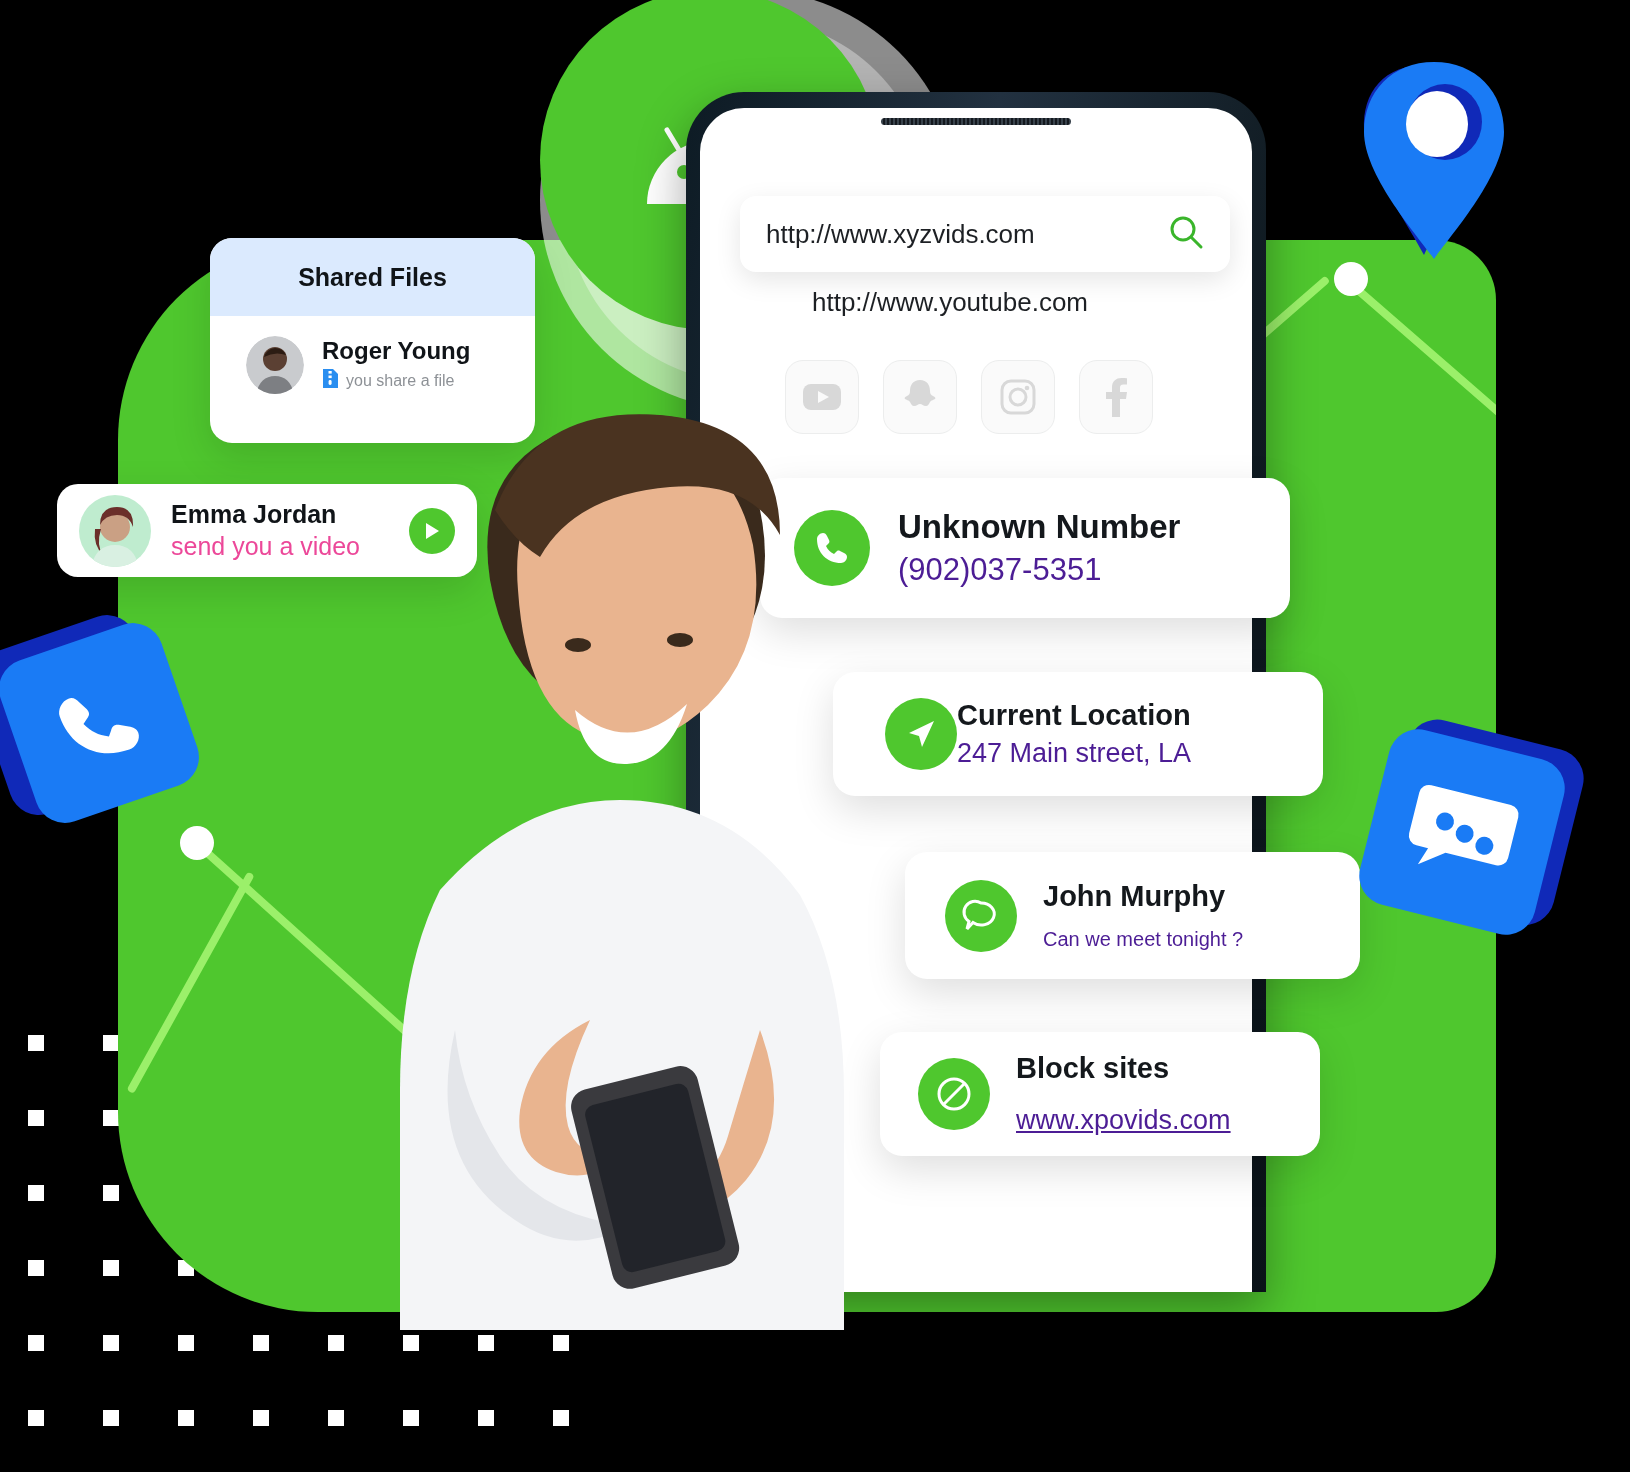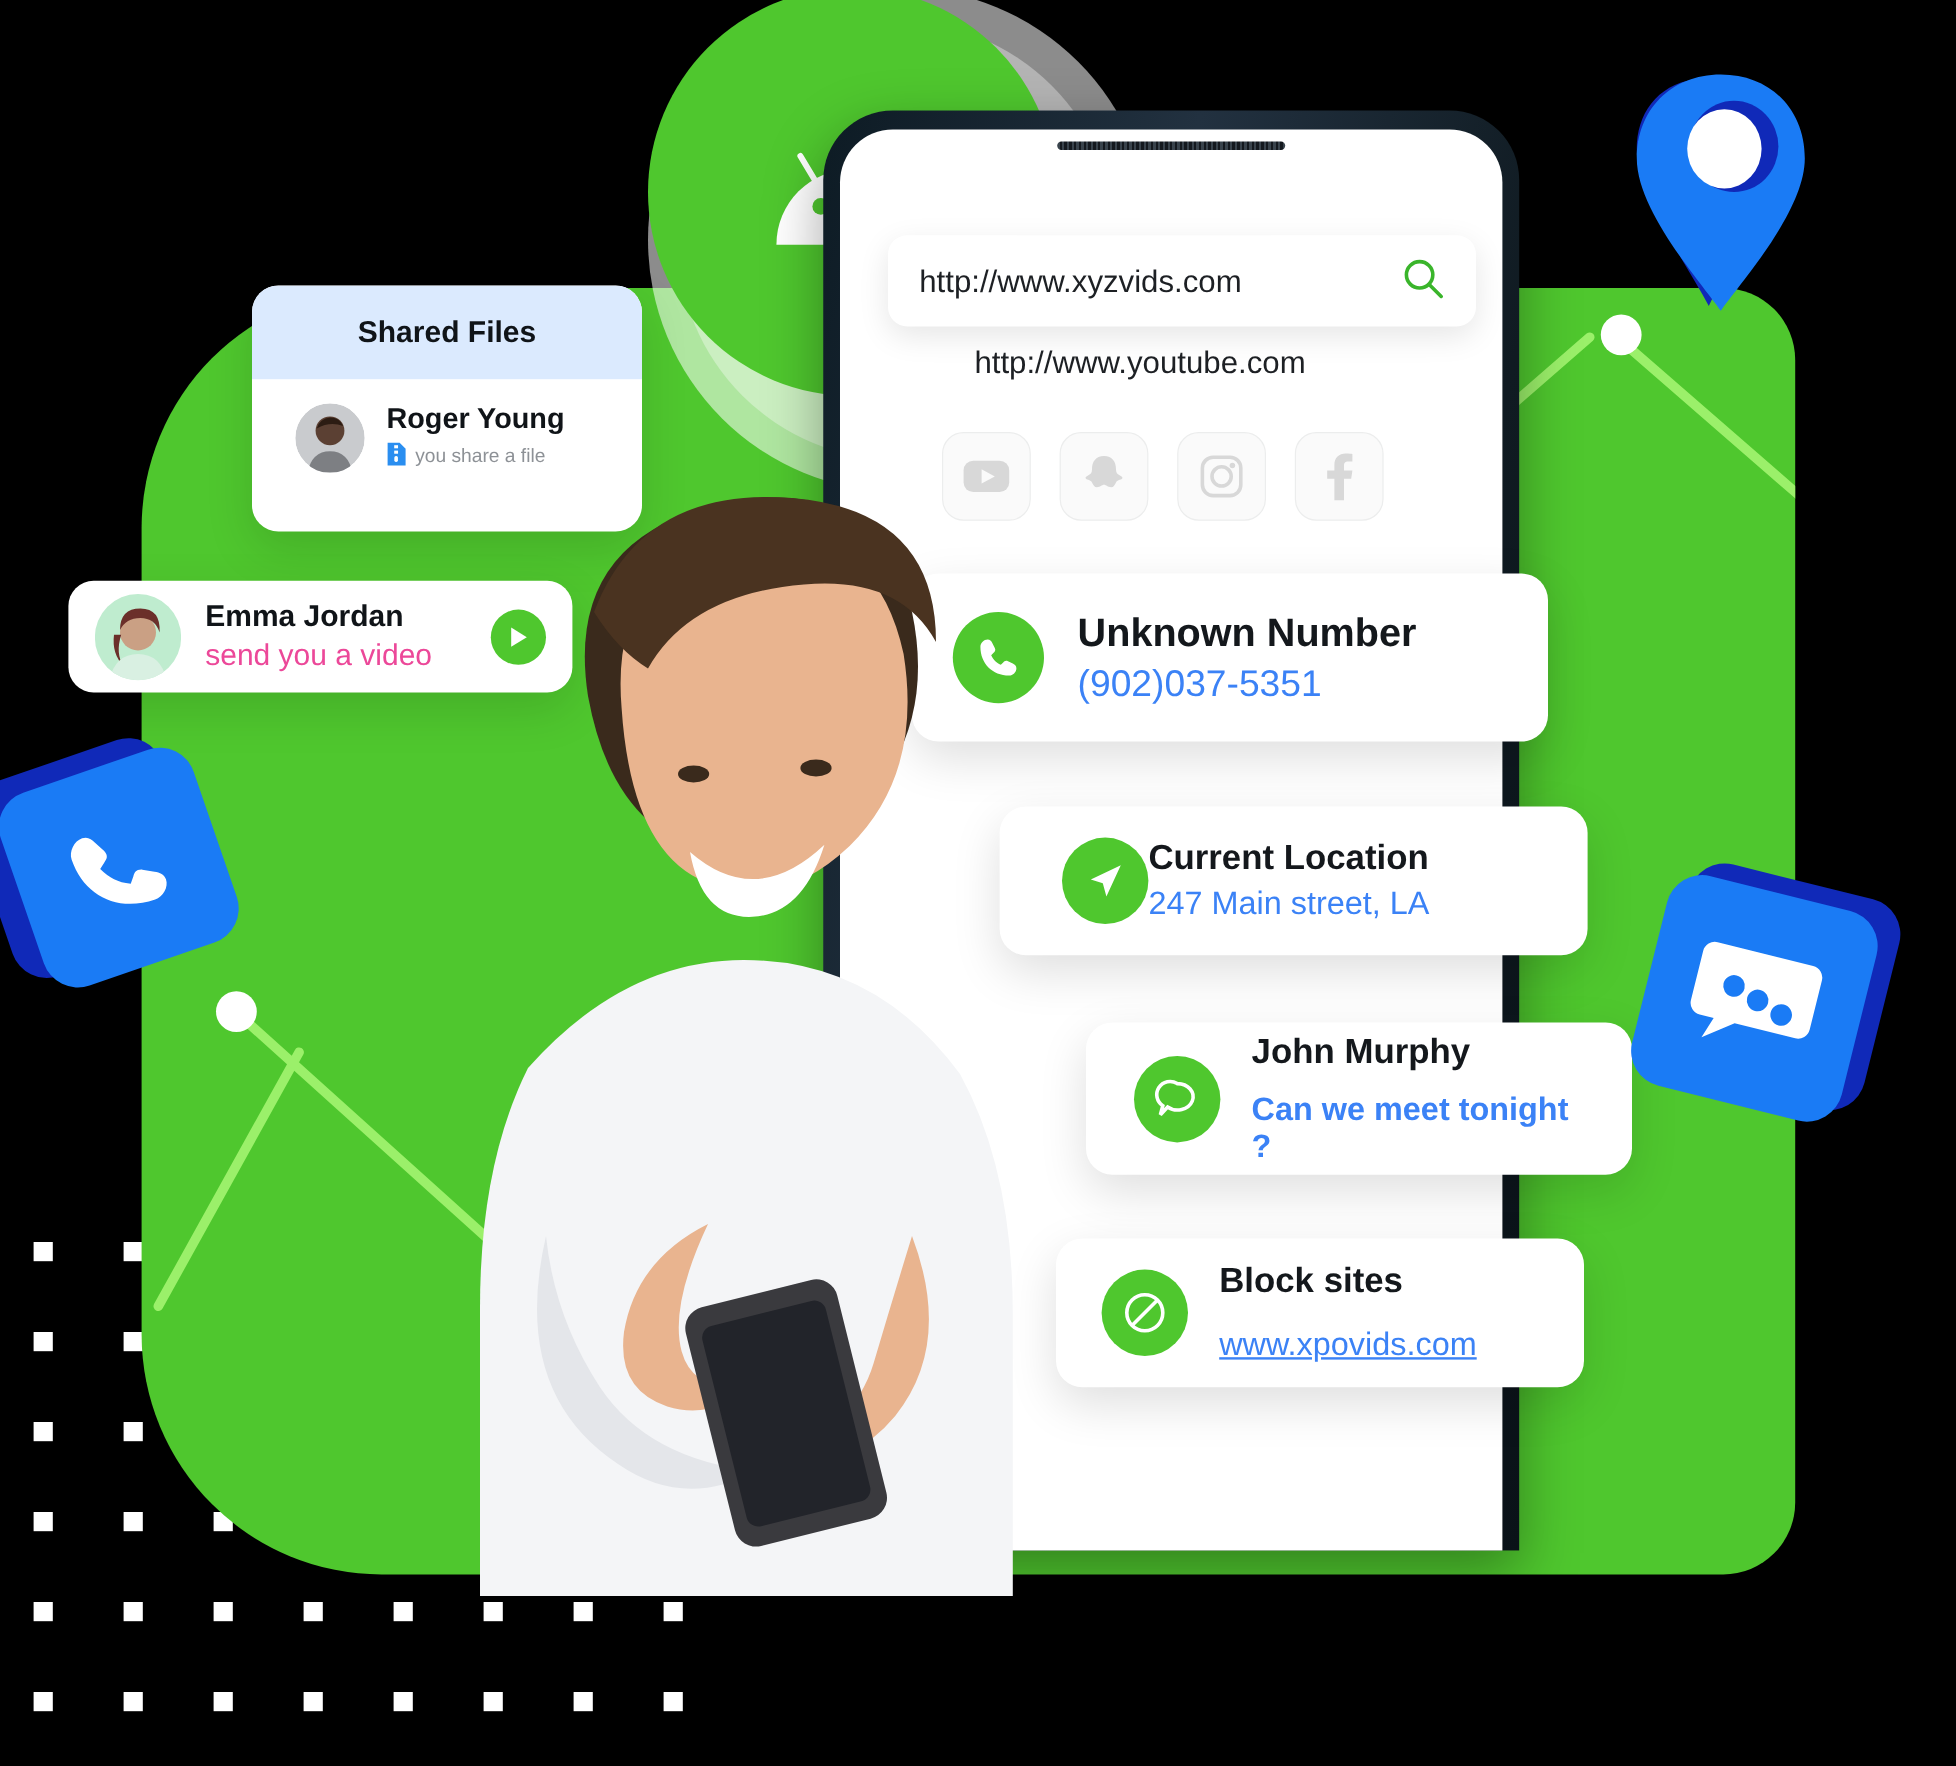--- a/index.html
+++ b/index.html
@@ -46,21 +46,21 @@
   
   .socials{position:absolute;left:785px;top:360px;display:flex;gap:24px;z-index:9;}
   .sbtn{width:72px;height:72px;border-radius:18px;border:1.5px solid #eceded;background:#fafafa;
       display:flex;align-items:center;justify-content:center;}
 
   
   .card{position:absolute;background:#fff;border-radius:22px;
       box-shadow:0 14px 40px rgba(0,0,0,.13);z-index:12;}
   .ic{border-radius:50%;background:#4FC72E;display:flex;align-items:center;justify-content:center;flex:0 0 auto;}
   .c-title{font-weight:bold;color:#14181c;}
-  .c-sub{color:#3b82f6;}
+  .c-sub{color:#4c1d95;}
 
   .shared{left:210px;top:238px;width:325px;height:205px;overflow:hidden;}
   .shared-hd{height:78px;background:#dbeafe;display:flex;align-items:center;justify-content:center;
       font-size:25px;font-weight:bold;color:#101418;}
   .shared-bd{display:flex;align-items:center;gap:18px;padding:20px 0 0 36px;}
   .av{width:58px;height:58px;border-radius:50%;overflow:hidden;flex:0 0 auto;}
   .nm{font-size:24px;font-weight:bold;color:#101418;line-height:1.15;}
   .sb{font-size:16px;color:#8d9196;display:flex;align-items:center;gap:7px;margin-top:4px;}
 
   .emma{left:57px;top:484px;width:420px;height:93px;display:flex;align-items:center;
@@ -296,21 +296,21 @@
   </div>
 
   <div class="card john">
     <div class="ic" style="width:72px;height:72px;">
       <svg width="40" height="40" viewBox="0 0 40 40">
           <path d="M20 7a13 11 0 1 1-8 19.5L6 33l2-7.5A11 11 0 0 1 20 7z" fill="none" stroke="#fff" stroke-width="3"></path>
         </svg>
     </div>
     <div>
       <div class="c-title" style="font-size:29px;">John Murphy</div>
-      <div class="c-sub" style="font-size:27px;margin-top:15px;font-weight:bold;">Can we meet tonight ?</div>
+      <div class="c-sub" style="font-size:20px;margin-top:15px;">Can we meet tonight ?</div>
     </div>
   </div>
 
   <div class="card block">
     <div class="ic" style="width:72px;height:72px;">
       <svg width="42" height="42" viewBox="0 0 42 42">
           <circle cx="21" cy="21" r="15" fill="none" stroke="#fff" stroke-width="3"></circle>
           <line x1="11" y1="31" x2="31" y2="11" stroke="#fff" stroke-width="3"></line>
         </svg>
     </div>

